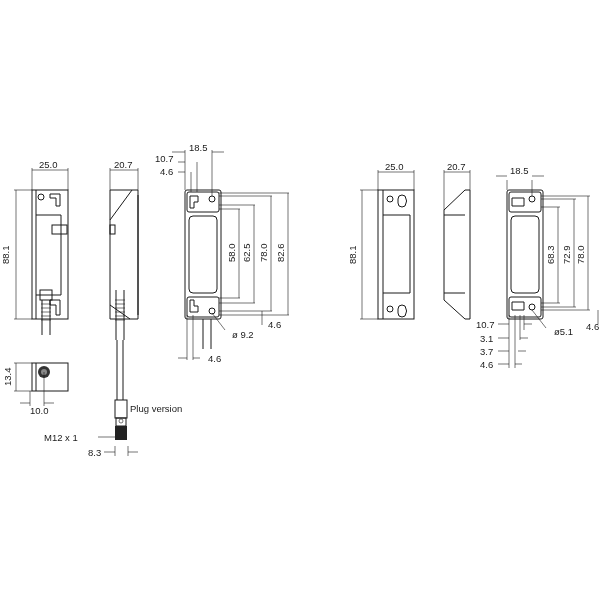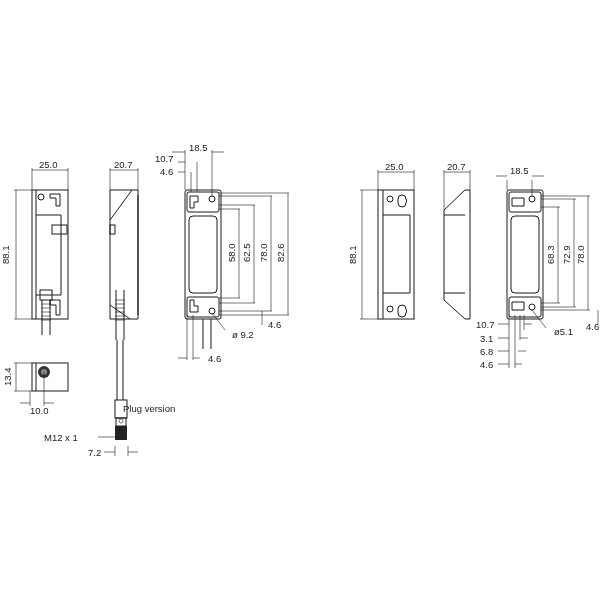--- a/index.html
+++ b/index.html
@@ -193,30 +193,30 @@
 <span class="lbl vert" style="left:237px;top:248px">62.5</span>
 <span class="lbl vert" style="left:254px;top:248px">78.0</span>
 <span class="lbl vert" style="left:271px;top:248px">82.6</span>
 <span class="lbl" style="left:268px;top:320px">4.6</span>
 <span class="lbl" style="left:232px;top:330px">ø 9.2</span>
 <span class="lbl" style="left:208px;top:354px">4.6</span>
 
 <span class="lbl vert" style="left:-2px;top:372px">13.4</span>
 <span class="lbl" style="left:30px;top:406px">10.0</span>
 
-<span class="lbl" style="left:123px;top:404px">Plug version</span>
+<span class="lbl" style="left:130px;top:404px">Plug version</span>
 <span class="lbl" style="left:44px;top:433px">M12 x 1</span>
-<span class="lbl" style="left:88px;top:448px">7.2</span>
+<span class="lbl" style="left:88px;top:448px">8.3</span>
 
 <span class="lbl" style="left:385px;top:162px">25.0</span>
 <span class="lbl vert" style="left:343px;top:250px">88.1</span>
 <span class="lbl" style="left:447px;top:162px">20.7</span>
 
 <span class="lbl" style="left:510px;top:166px">18.5</span>
 <span class="lbl vert" style="left:541px;top:250px">68.3</span>
 <span class="lbl vert" style="left:557px;top:250px">72.9</span>
 <span class="lbl vert" style="left:571px;top:250px">78.0</span>
 <span class="lbl" style="left:586px;top:322px">4.6</span>
 <span class="lbl" style="left:554px;top:327px">ø5.1</span>
 <span class="lbl" style="left:476px;top:320px">10.7</span>
 <span class="lbl" style="left:480px;top:334px">3.1</span>
-<span class="lbl" style="left:480px;top:347px">6.8</span>
+<span class="lbl" style="left:480px;top:347px">3.7</span>
 <span class="lbl" style="left:480px;top:360px">4.6</span>
 
 </body></html>

